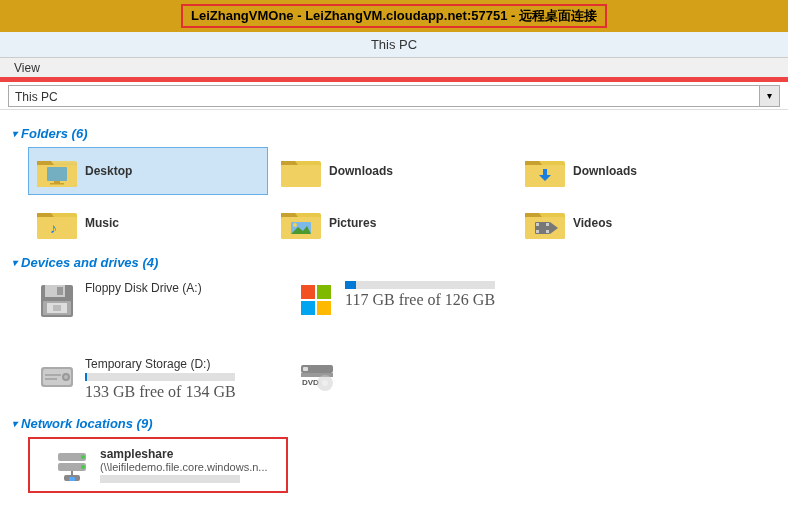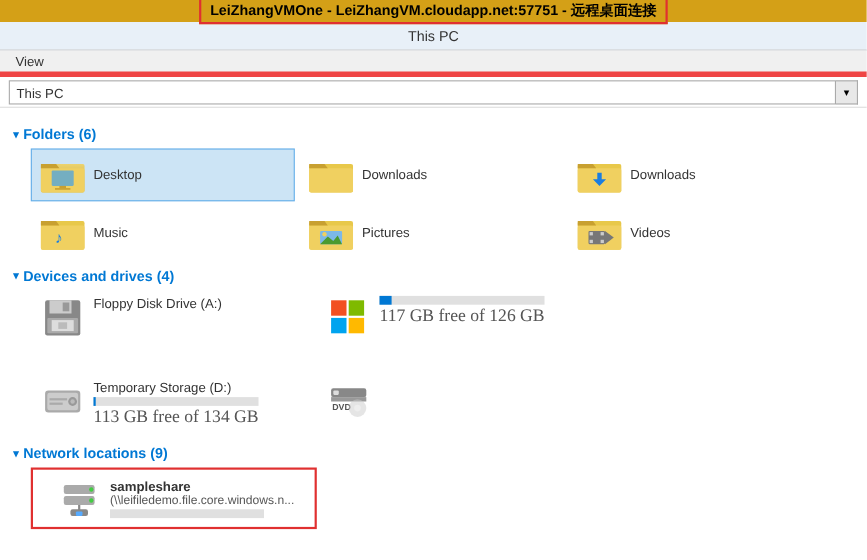--- a/index.html
+++ b/index.html
@@ -1,21 +1,21 @@
 <!DOCTYPE html>
 <html><head>
   <meta charset="utf-8">
   <style>
     * { margin: 0; padding: 0; box-sizing: border-box; }
     body { font-family: 'Segoe UI', Arial, sans-serif; font-size: 13px; background: #fff; width: 788px; height: 509px; overflow: hidden; }
 
     
     .title-bar {
       background: #d4a017;
-      height: 20px;
+      height: 32px;
       display: flex;
       align-items: center;
       justify-content: center;
       position: relative;
     }
     .title-bar-text {
       font-size: 13px;
       font-weight: 600;
       color: #000;
       border: 2px solid #e03030;
@@ -92,20 +92,21 @@
     }
 
     
     .section-header {
       color: #0078d4;
       font-size: 13px;
       font-weight: 600;
       margin: 8px 0 6px 0;
       display: flex;
       align-items: center;
+      font-style: italic;
     }
     .section-header::before {
       content: '▾';
       font-size: 10px;
       margin-right: 4px;
       color: #0078d4;
     }
 
     
     .folder-grid {
@@ -140,20 +141,21 @@
 
     
     .folder-svg {
       width: 40px;
       height: 36px;
     }
 
     .folder-label {
       font-size: 12px;
       color: #333;
+      font-weight: bold;
     }
 
     
     .devices-grid {
       display: flex;
       flex-wrap: wrap;
       gap: 20px;
       margin-left: 16px;
       margin-bottom: 8px;
     }
@@ -416,21 +418,21 @@
           <circle cx="27" cy="18" r="2" fill="#bbb"></circle>
           <rect x="6" y="15" width="16" height="2" fill="#aaa"></rect>
           <rect x="6" y="19" width="12" height="2" fill="#aaa"></rect>
         </svg>
       </div>
       <div class="device-info">
         <div class="device-name">Temporary Storage (D:)</div>
         <div class="drive-bar-container">
           <div class="drive-bar-fill" style="width: 1%;"></div>
         </div>
-        <div class="drive-free-text">113 GB free of 134 GB</div>
+        <div class="drive-free-text">133 GB free of 134 GB</div>
       </div>
     </div>
 
     <div class="device-item">
       <div class="device-icon">
         <svg width="36" height="36" viewBox="0 0 36 36">
 
           <rect x="2" y="6" width="32" height="8" rx="2" fill="#888"></rect>
           <rect x="2" y="14" width="32" height="4" fill="#999"></rect>
           <rect x="4" y="8" width="5" height="4" rx="1" fill="#ddd"></rect>

